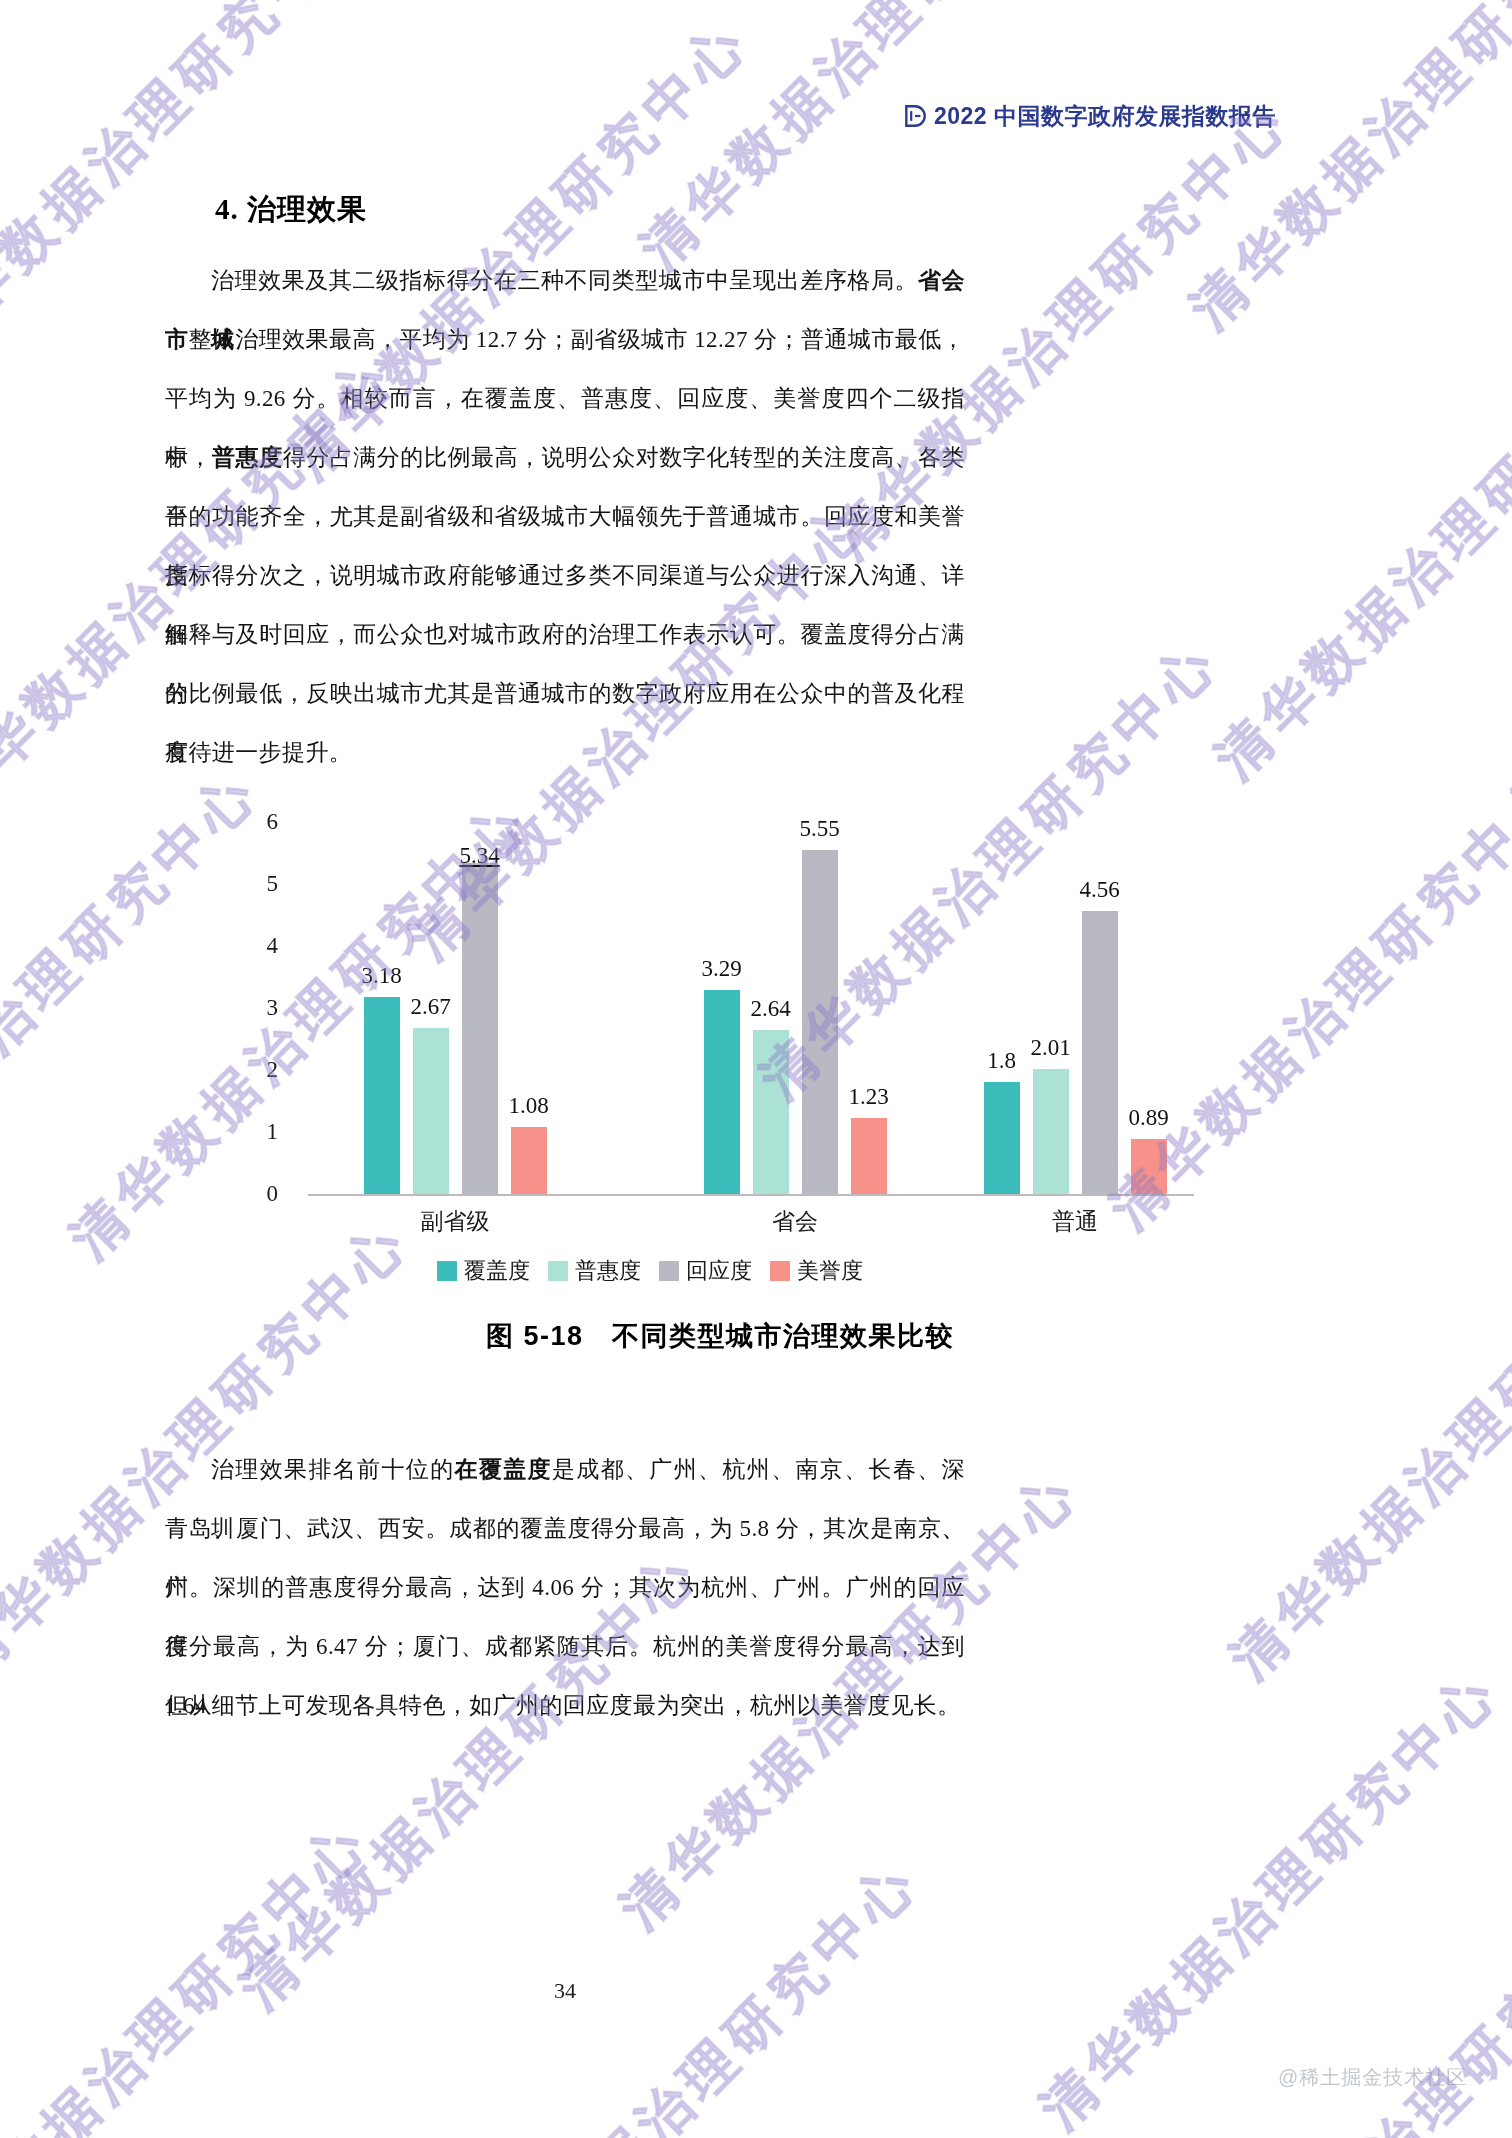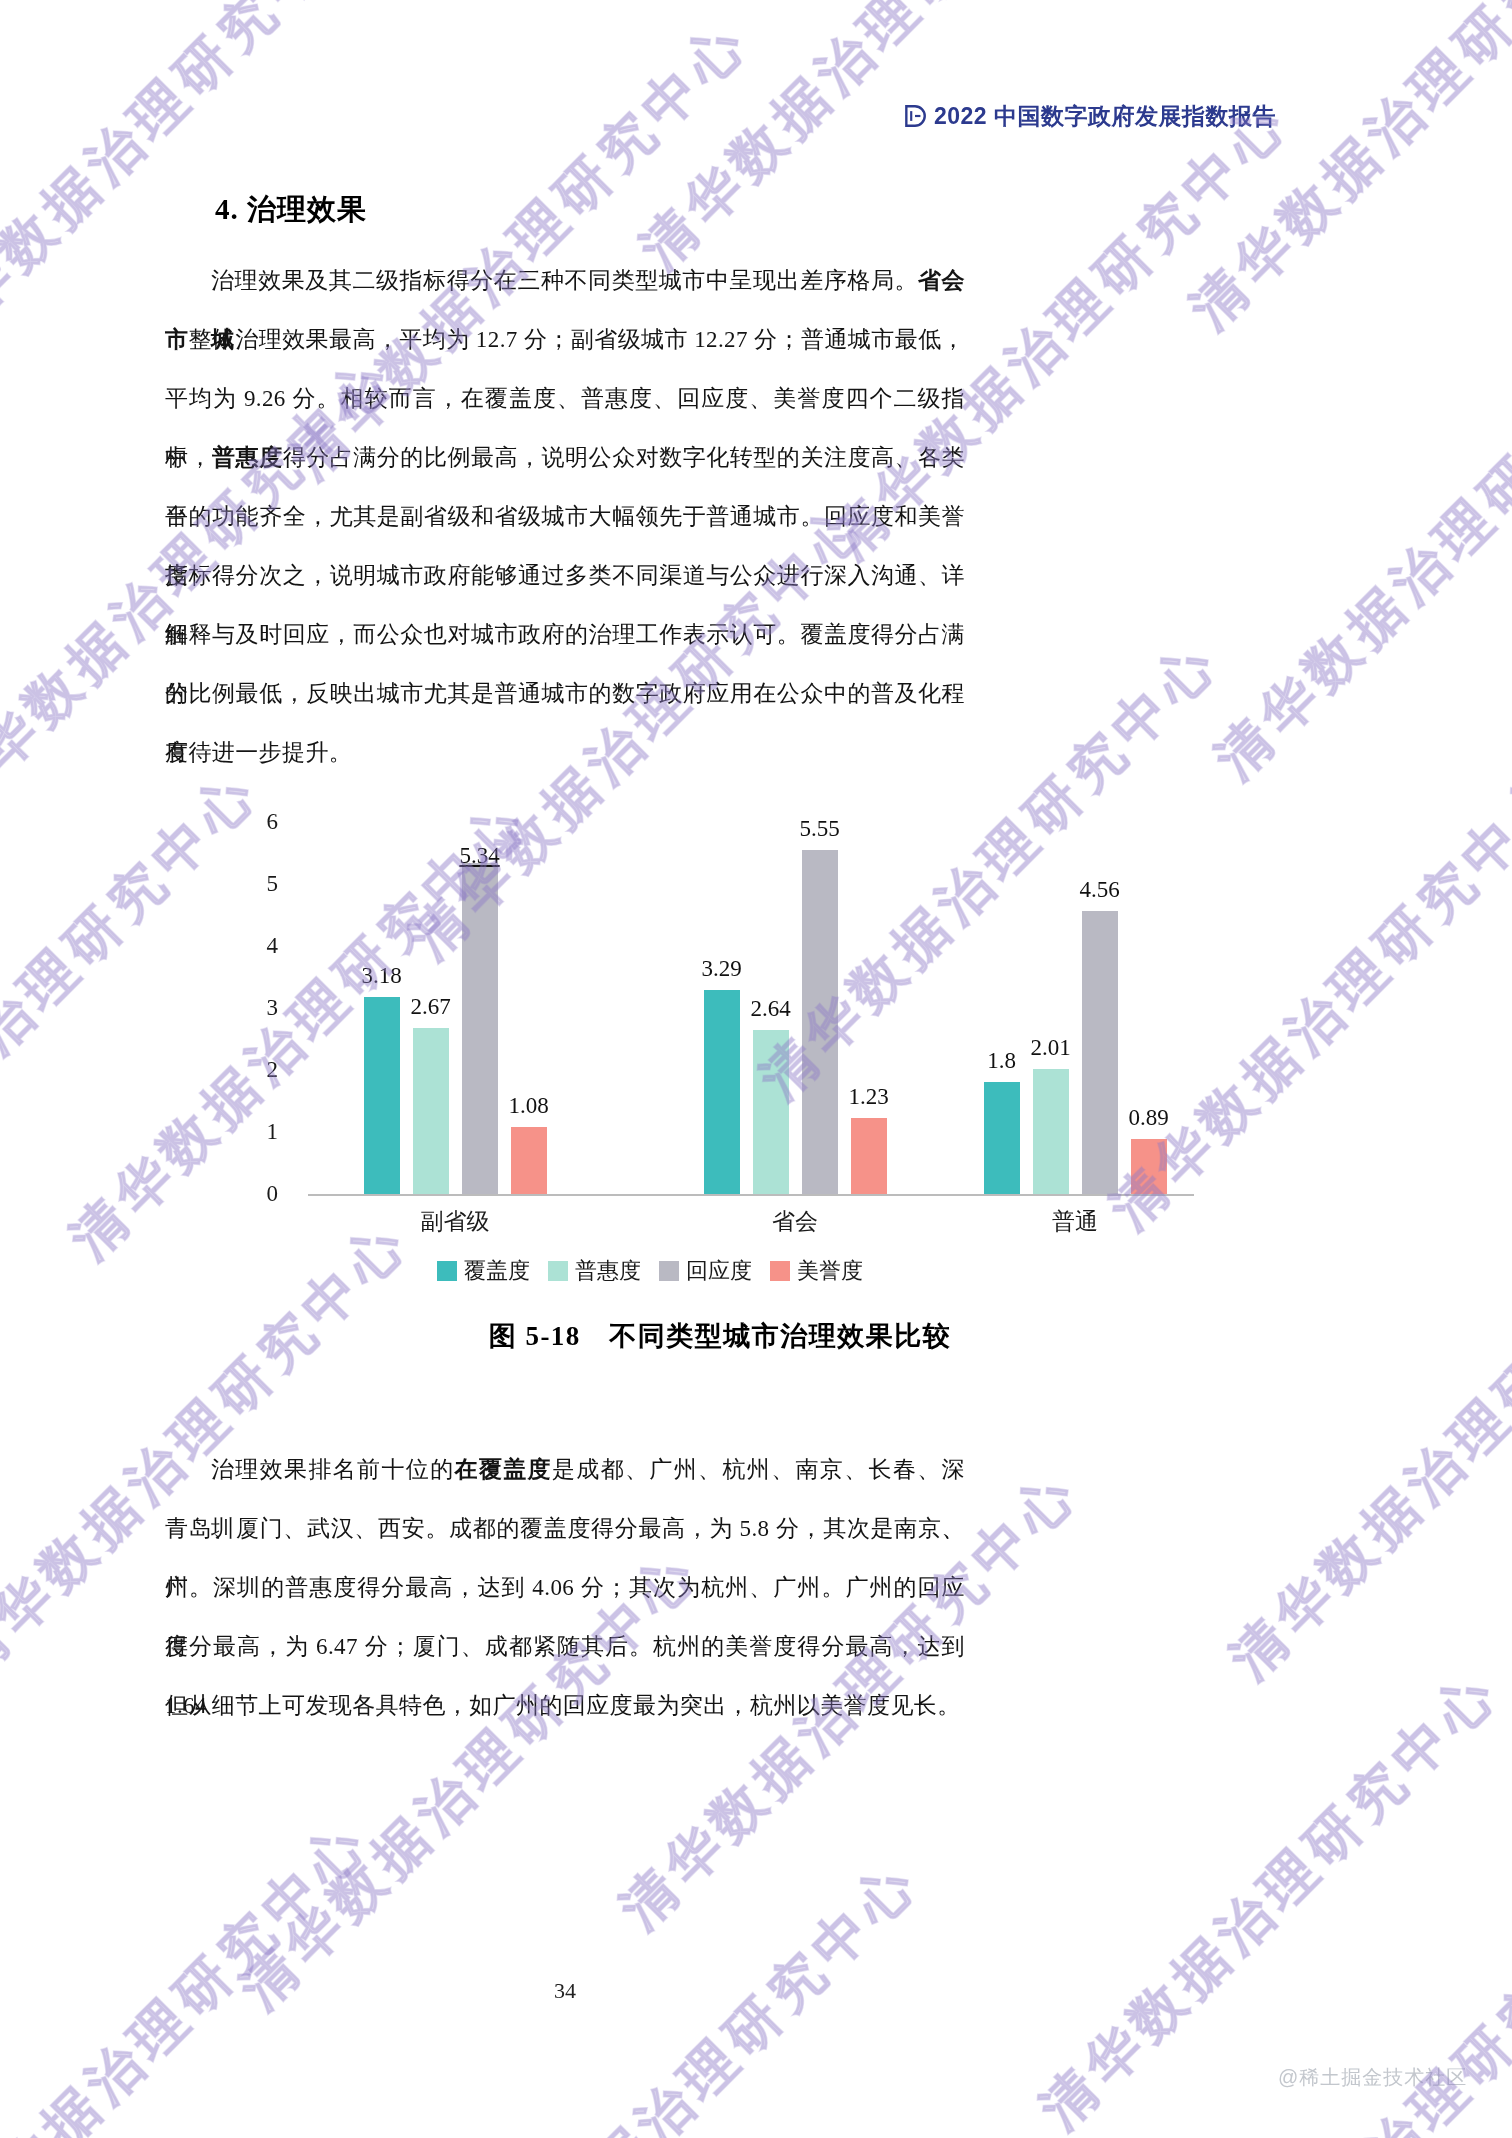--- a/index.html
+++ b/index.html
@@ -51,21 +51,21 @@
   .barwrap { position:relative; flex:0 0 36px; width:36px; height:100%; }
   .bar { position:absolute; bottom:0; left:0; width:100%; }
   .blabel { position:absolute; left:50%; transform:translateX(-50%); white-space:nowrap; font-size:23px; color:#111; }
   .glabel { position:absolute; top:416px; width:140px; text-align:center; font-size:23px; color:#1a1a1a; }
   .legend { position:absolute; left:0; top:466px; width:800px; display:flex; justify-content:center; align-items:center; gap:18px; font-size:22px; color:#1a1a1a; }
   .legend-item { display:flex; align-items:center; }
   .legend-sq { width:20px; height:20px; margin-right:7px; }
 
   .caption {
     position:absolute; left:250px; top:1318px; width:940px; text-align:center;
-    font-family:Liberation Serif, serif;
+    font-family:Liberation Sans, sans-serif;
     font-weight:700; font-size:27px; color:#000; letter-spacing:1.5px;
   }
 
   .page-number { position:absolute; left:165px; top:1978px; width:800px; text-align:center; font-size:22px; color:#222; }
   .juejin {
     position:absolute; left:1278px; top:2064px;
     font-family:"Liberation Sans","DejaVu Sans",sans-serif;
     font-size:20px; color:#c3c7cd; letter-spacing:1px;
   }
 </style>

